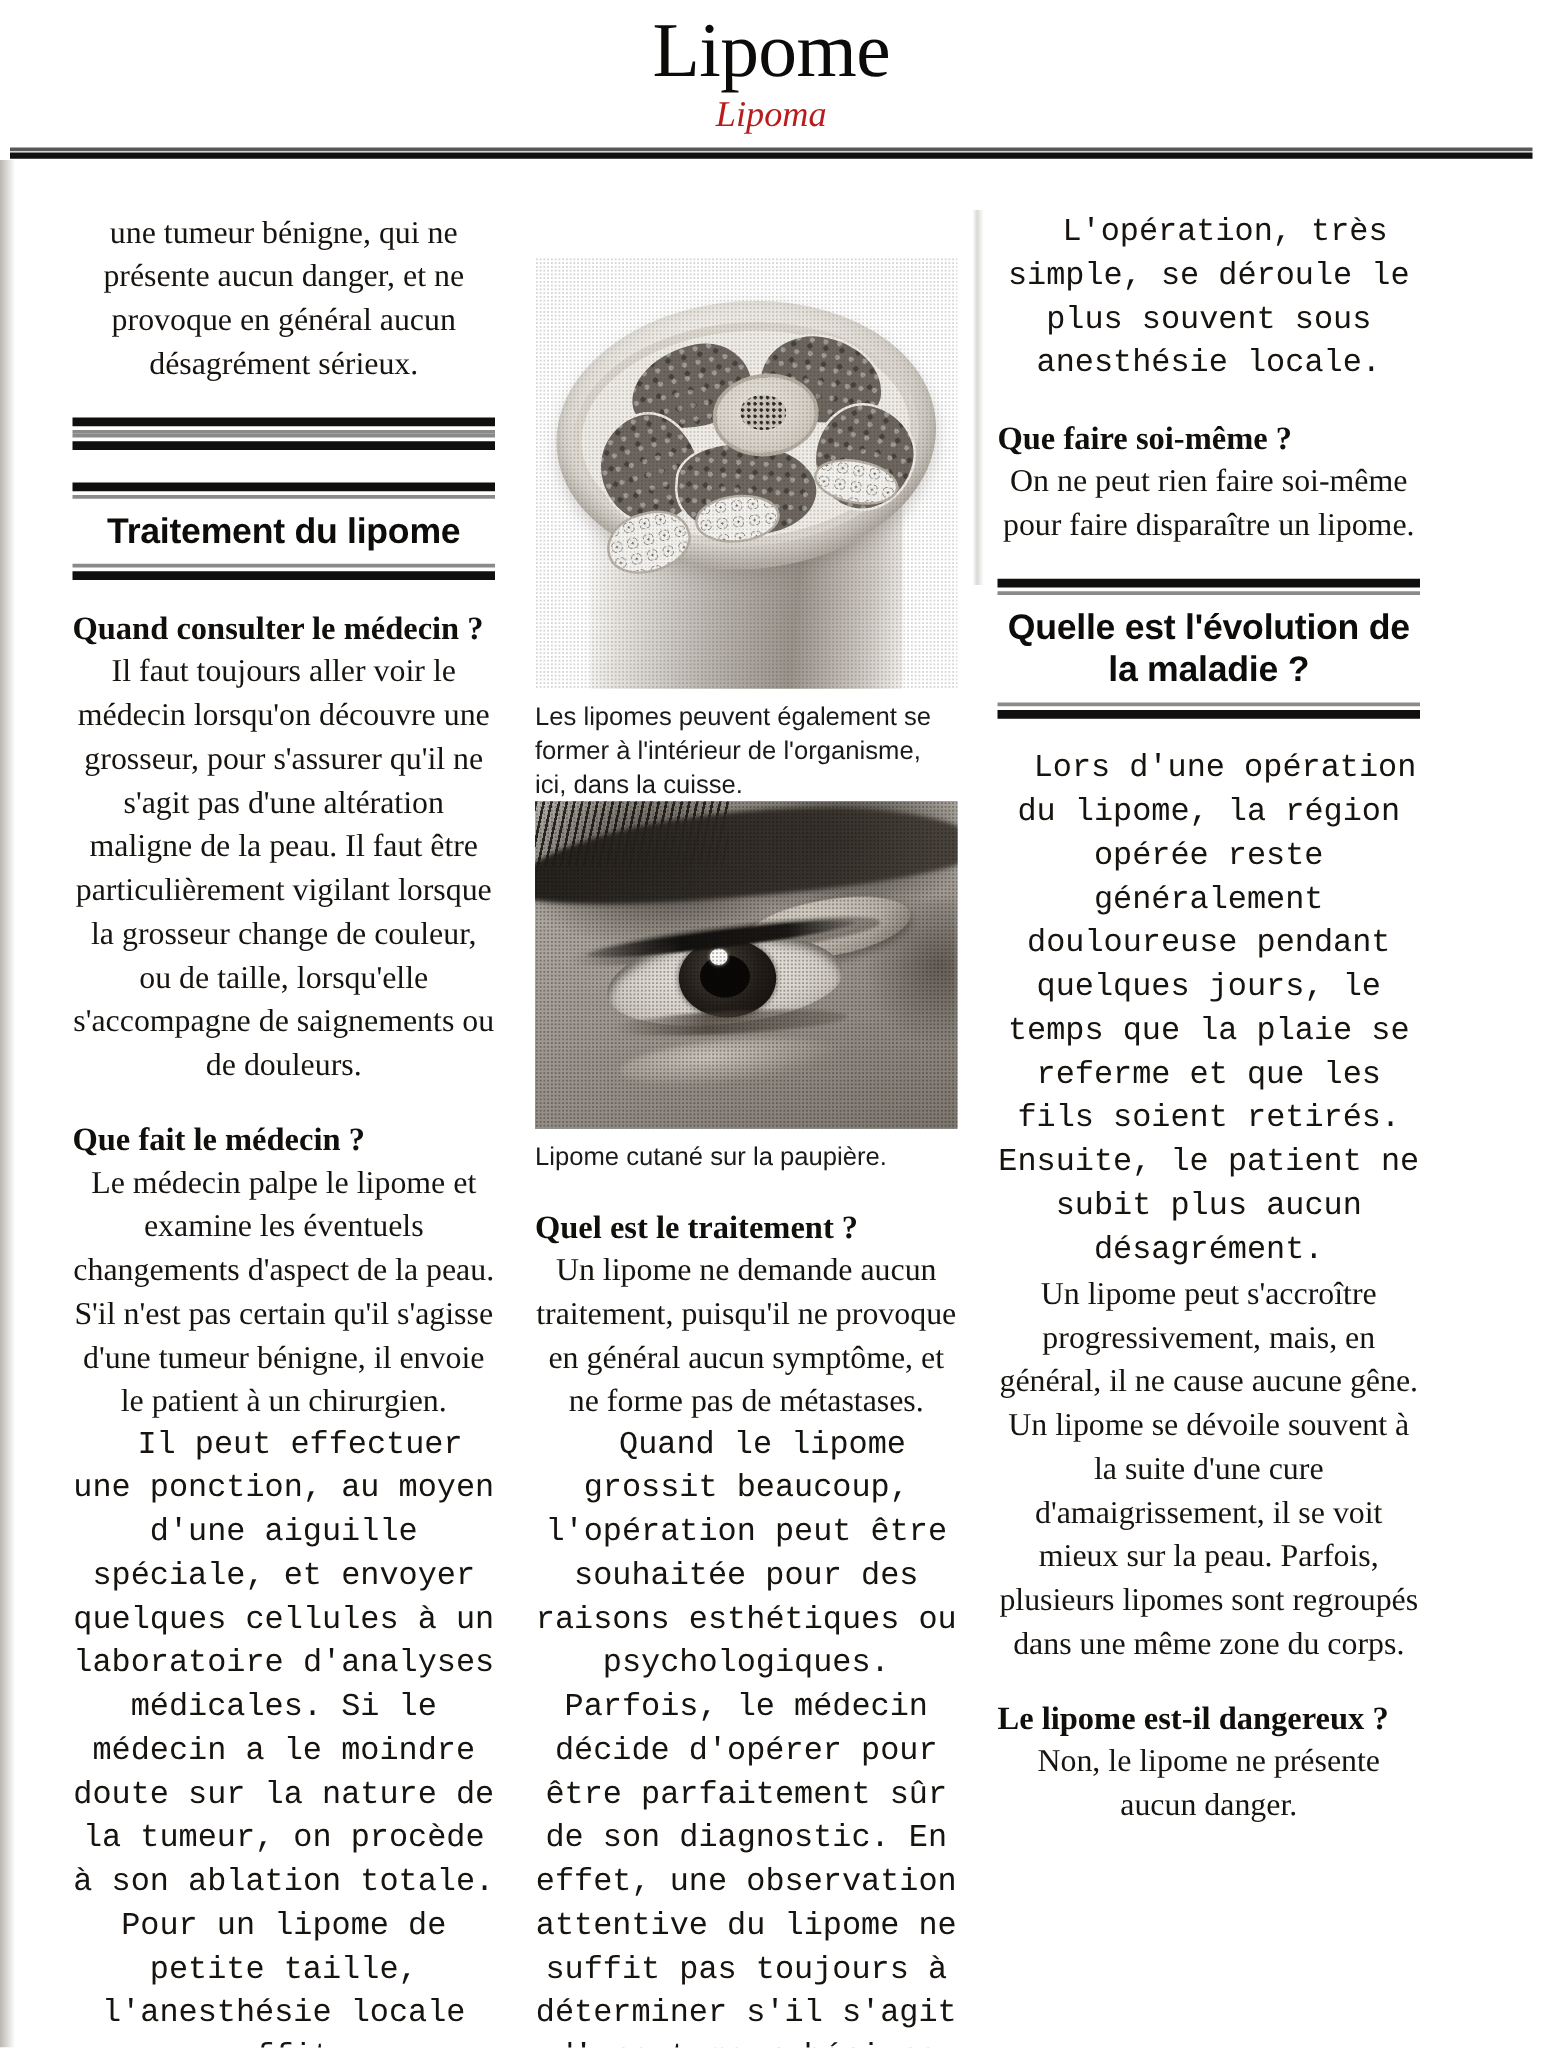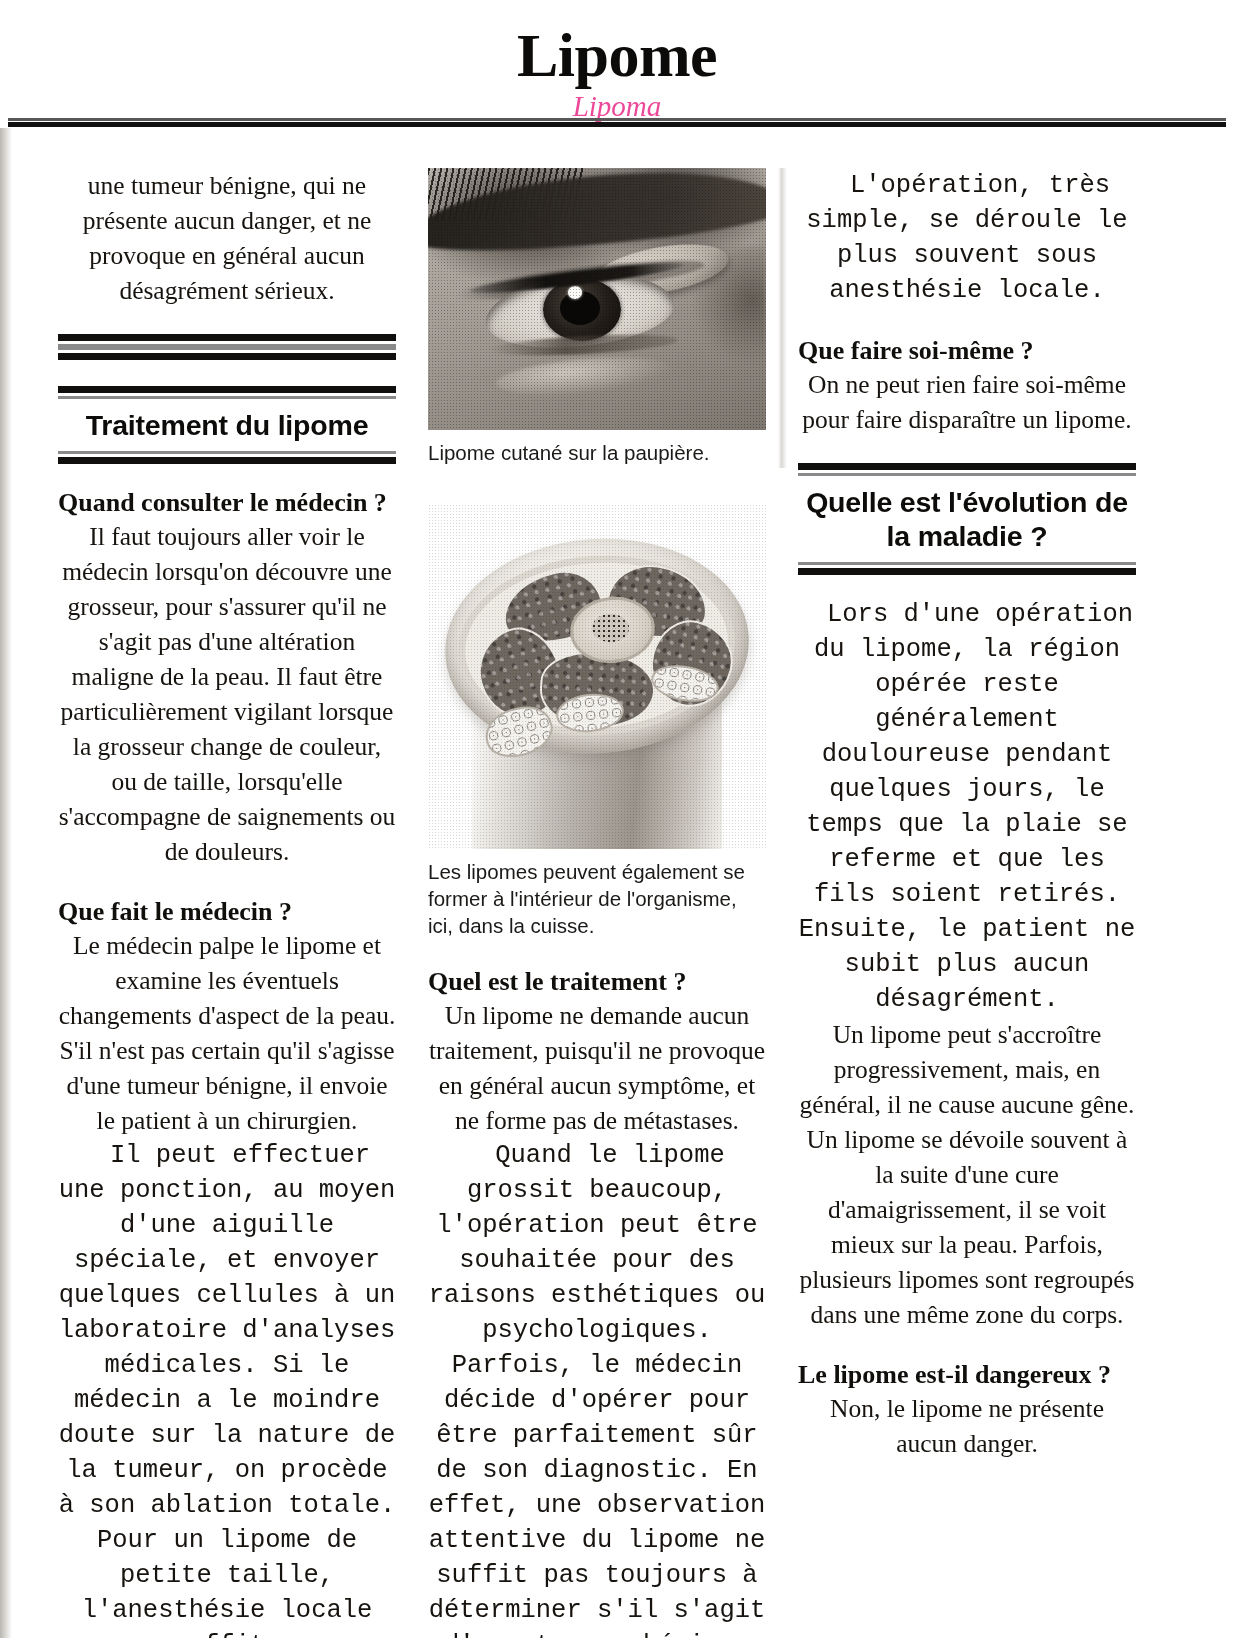--- a/index.html
+++ b/index.html
@@ -19,35 +19,35 @@
   
   .masthead {
     position: absolute;
     left: 0; top: 0;
     width: 1234px;
     height: 128px;
     text-align: center;
   }
   .doc-title {
     font-family: "Liberation Serif", "DejaVu Serif", serif;
-    font-weight: 700;
+    font-weight: 400;
     font-size: 62px;
     line-height: 1.0;
     letter-spacing: -0.5px;
-    margin: 24px 0 0 0;
+    margin: 10px 0 0 0;
     color: #0d0b09;
   }
   .doc-subtitle {
     font-family: "Liberation Serif", "DejaVu Serif", serif;
     font-style: italic;
     font-weight: 400;
     font-size: 29px;
     line-height: 1.0;
     margin-top: 6px;
-    color: #ec4899;
+    color: #b91c1c;
   }
   .masthead-rule-top {
     position: absolute;
     left: 8px; top: 118px;
     width: 1218px; height: 3px;
     background: #585858;
   }
   .masthead-rule-bottom {
     position: absolute;
     left: 8px; top: 122px;
@@ -404,20 +404,40 @@
   <h3 class="subhead" style="margin-top:0">Quand consulter le médecin ?</h3>
   <p class="body">Il faut toujours aller voir le médecin lorsqu'on découvre une grosseur, pour s'assurer qu'il ne s'agit pas d'une altération maligne de la peau. Il faut être particulièrement vigilant lorsque la grosseur change de couleur, ou de taille, lorsqu'elle s'accompagne de saignements ou de douleurs.</p>
 
   <h3 class="subhead">Que fait le médecin ?</h3>
   <p class="body">Le médecin palpe le lipome et examine les éventuels changements d'aspect de la peau. S'il n'est pas certain qu'il s'agisse d'une tumeur bénigne, il envoie le patient à un chirurgien.</p>
   <p class="body indent">Il peut effectuer une ponction, au moyen d'une aiguille spéciale, et envoyer quelques cellules à un laboratoire d'analyses médicales. Si le médecin a le moindre doute sur la nature de la tumeur, on procède à son ablation totale. Pour un lipome de petite taille, l'anesthésie locale suffit.</p>
 
 </section>
 
 <section class="col col-mid">
+
+  <figure style="margin-top:38px">
+    <div class="illus-thigh">
+      <div class="thigh-limb"></div>
+      <div class="thigh-disc"></div>
+      <div class="thigh-fascia"></div>
+      <div class="muscle m1"></div>
+      <div class="muscle m2"></div>
+      <div class="muscle m3"></div>
+      <div class="muscle m4"></div>
+      <div class="muscle m5"></div>
+      <div class="bone"></div>
+      <div class="marrow"></div>
+      <div class="fat f1"></div>
+      <div class="fat f2"></div>
+      <div class="fat f3"></div>
+      <div class="illus-halftone"></div>
+    </div>
+    <figcaption class="fig-caption">Les lipomes peuvent également se former à l'intérieur de l'organisme, ici, dans la cuisse.</figcaption>
+  </figure>
 
   <figure>
     <div class="photo-eye">
       <div class="eye-skin"></div>
       <div class="eye-hair"></div>
       <div class="eye-brow"></div>
       <div class="eye-lump"></div>
       <div class="eye-crease"></div>
       <div class="eye-globe"></div>
       <div class="eye-iris"></div>
@@ -425,40 +445,20 @@
       <div class="eye-catch"></div>
       <div class="eye-lashline"></div>
       <div class="eye-lower"></div>
       <div class="eye-bag"></div>
       <div class="eye-temple"></div>
       <div class="halftone"></div>
     </div>
     <figcaption class="fig-caption">Lipome cutané sur la paupière.</figcaption>
   </figure>
 
-  <figure style="margin-top:38px">
-    <div class="illus-thigh">
-      <div class="thigh-limb"></div>
-      <div class="thigh-disc"></div>
-      <div class="thigh-fascia"></div>
-      <div class="muscle m1"></div>
-      <div class="muscle m2"></div>
-      <div class="muscle m3"></div>
-      <div class="muscle m4"></div>
-      <div class="muscle m5"></div>
-      <div class="bone"></div>
-      <div class="marrow"></div>
-      <div class="fat f1"></div>
-      <div class="fat f2"></div>
-      <div class="fat f3"></div>
-      <div class="illus-halftone"></div>
-    </div>
-    <figcaption class="fig-caption">Les lipomes peuvent également se former à l'intérieur de l'organisme, ici, dans la cuisse.</figcaption>
-  </figure>
-
   <h3 class="subhead">Quel est le traitement ?</h3>
   <p class="body">Un lipome ne demande aucun traitement, puisqu'il ne provoque en général aucun symptôme, et ne forme pas de métastases.</p>
   <p class="body indent">Quand le lipome grossit beaucoup, l'opération peut être souhaitée pour des raisons esthétiques ou psychologiques. Parfois, le médecin décide d'opérer pour être parfaitement sûr de son diagnostic. En effet, une observation attentive du lipome ne suffit pas toujours à déterminer s'il s'agit d'une tumeur bénigne ou maligne.</p>
 
 </section>
 
 <section class="col col-right">
 
   <p class="body indent">L'opération, très simple, se déroule le plus souvent sous anesthésie locale.</p>
 

